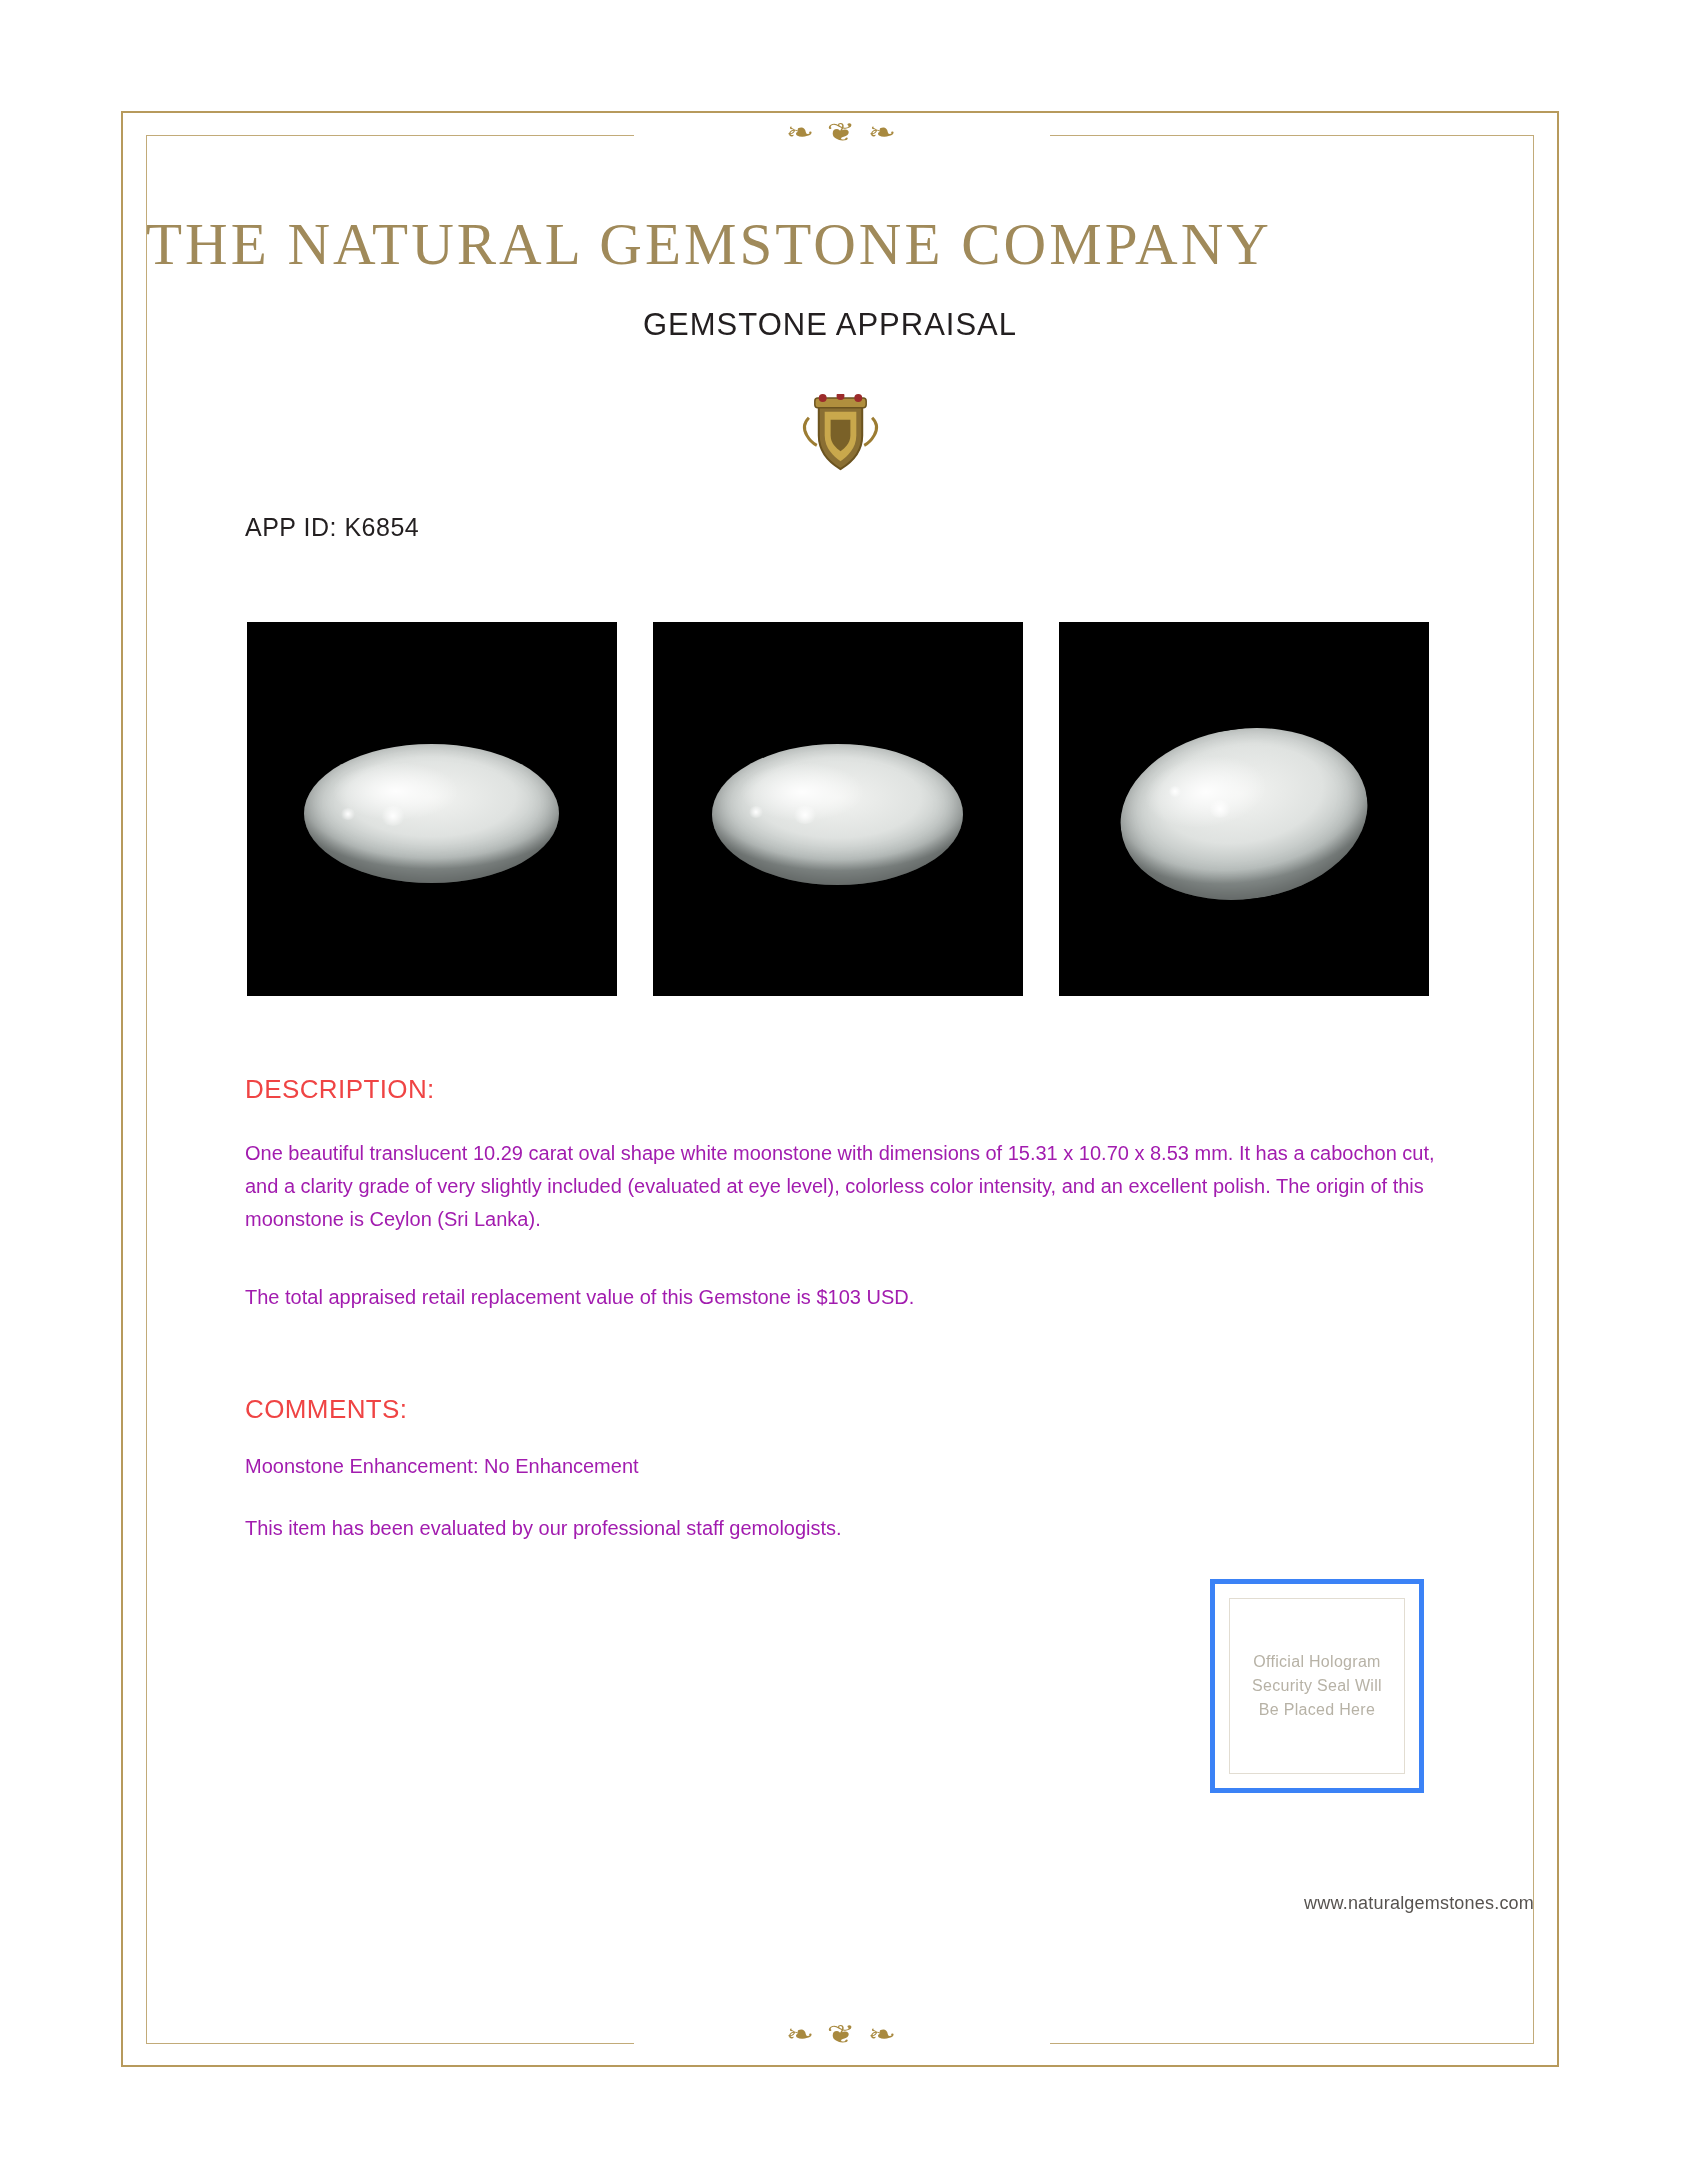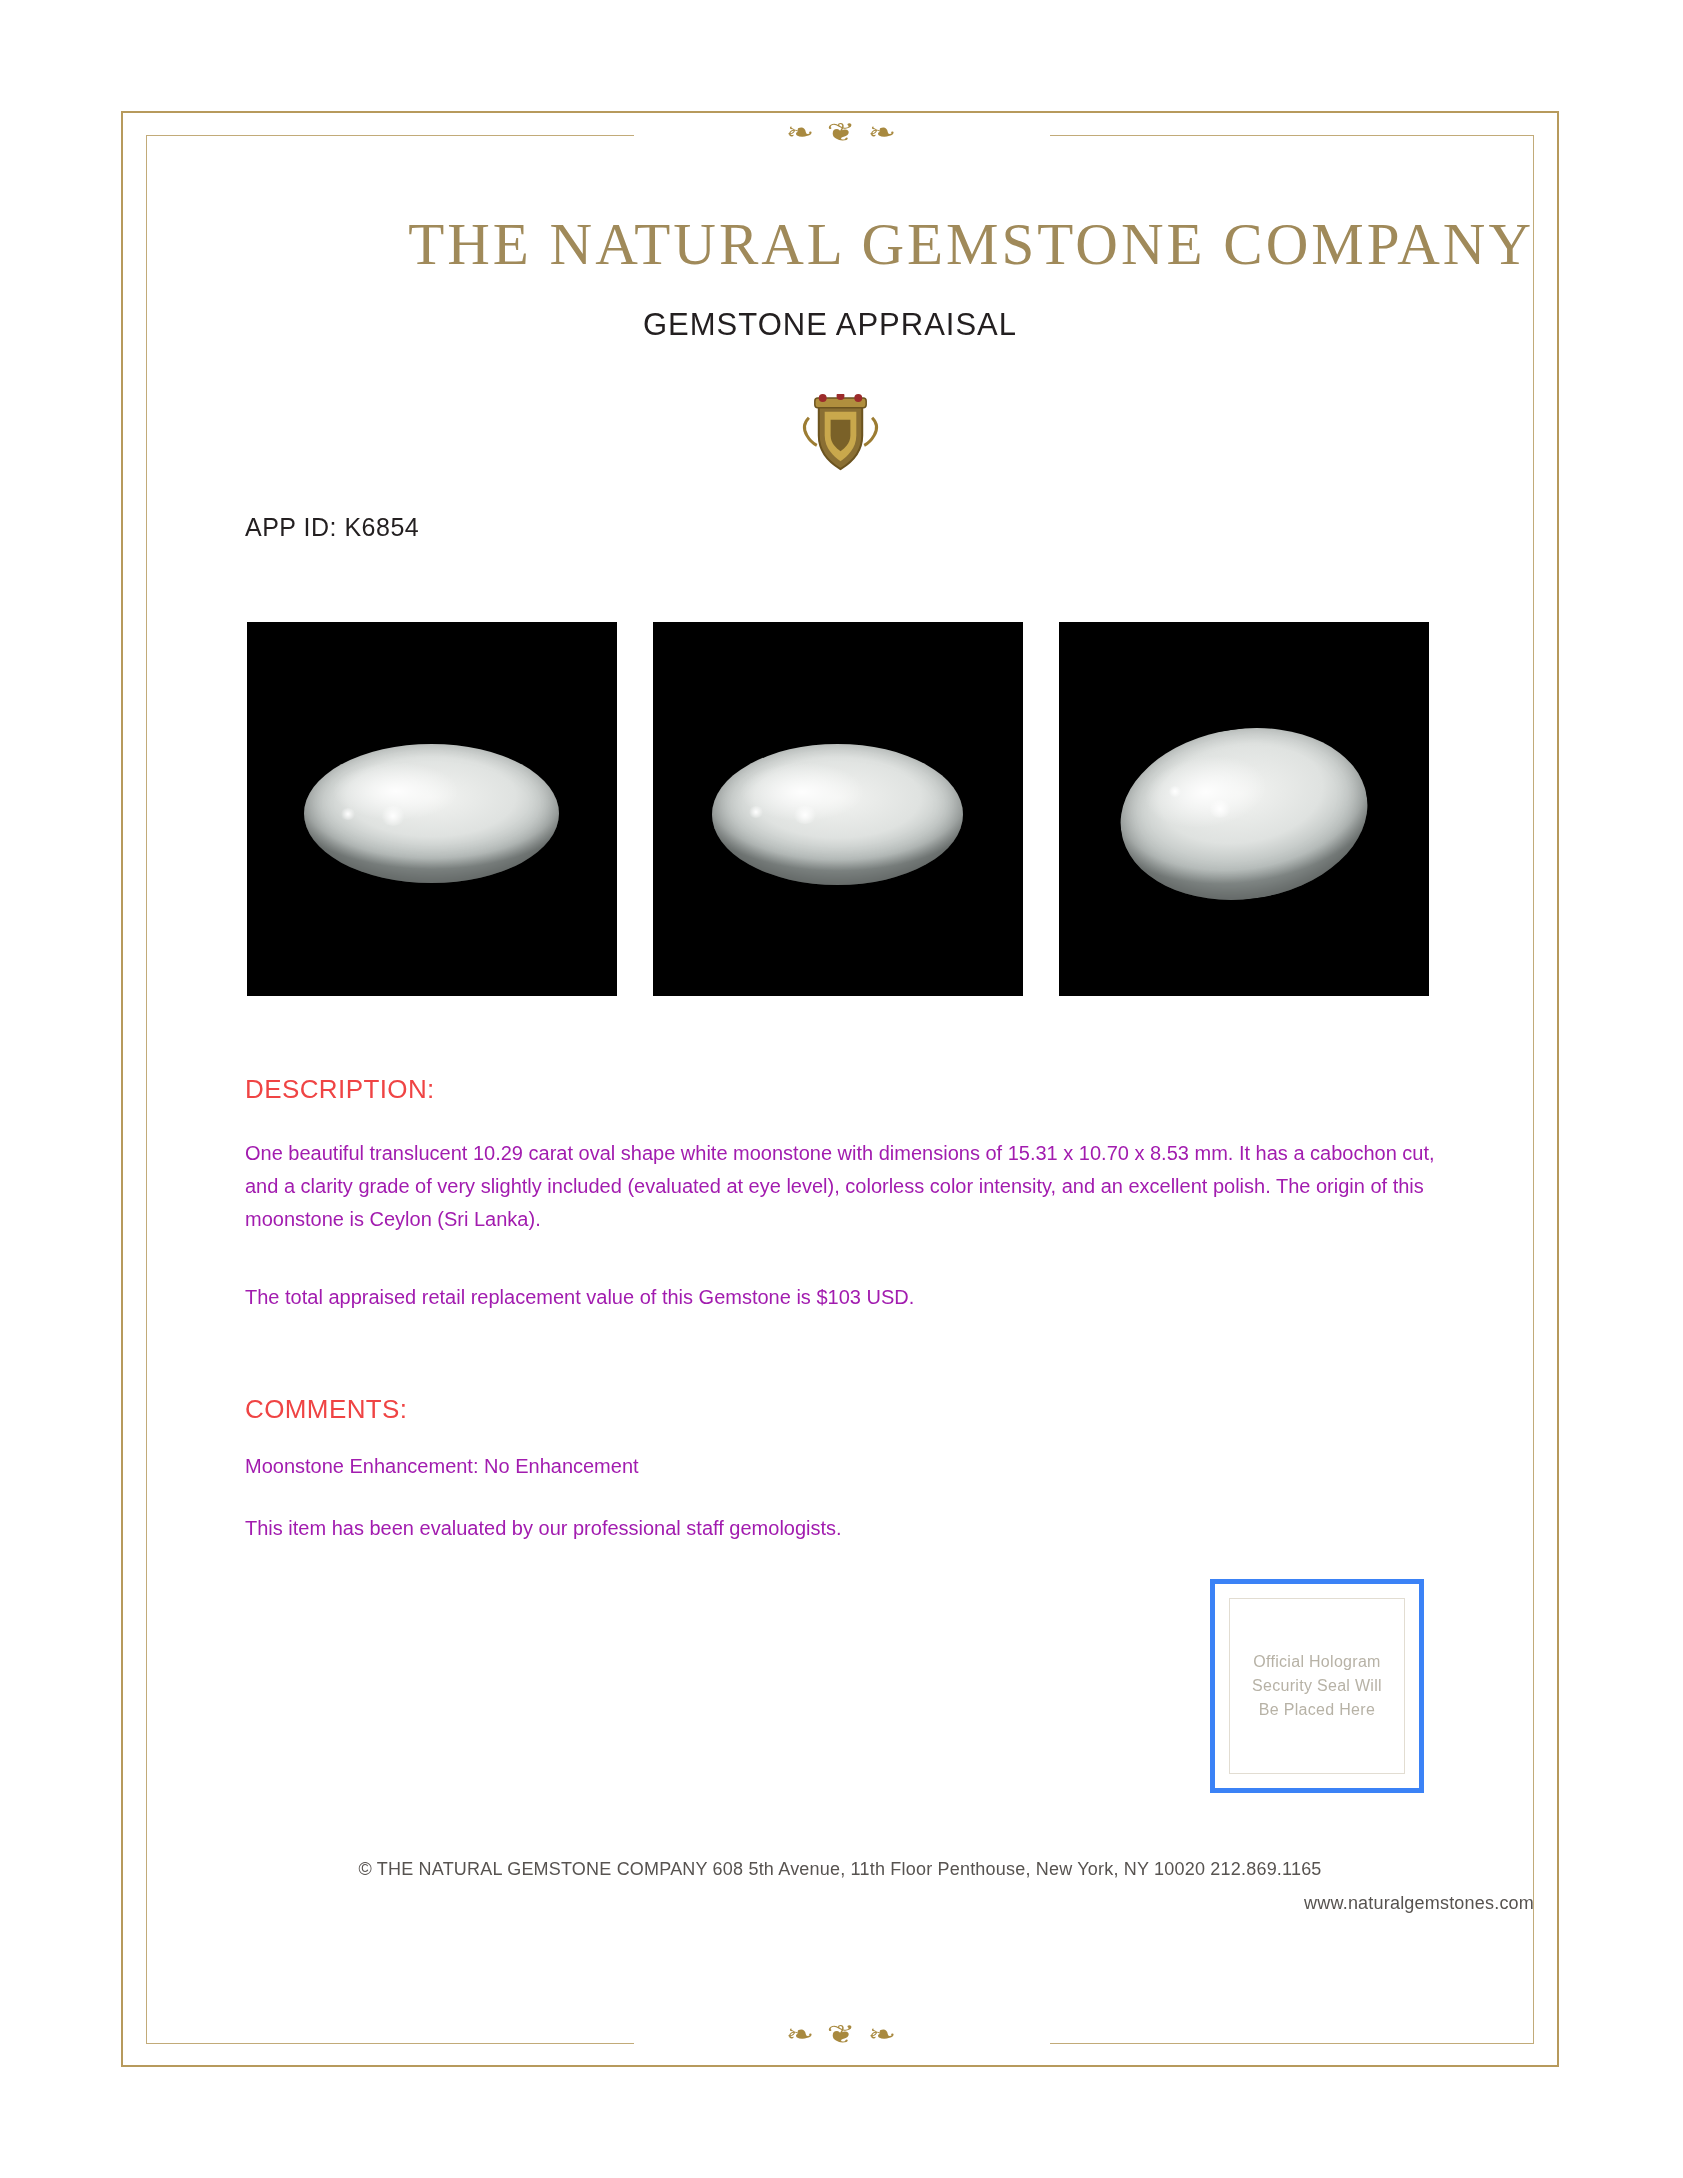--- a/index.html
+++ b/index.html
@@ -65,21 +65,21 @@
     display: inline-block;
     transform: scaleY(0.75);
   }
 
   
   .company-title {
     position: absolute;
     left: 146px;
     top: 210px;
     width: 1388px;
-    text-align: right;
+    text-align: left;
     font-family: "Liberation Serif", serif;
     font-size: 59px;
     letter-spacing: 3px;
     color: #a08a5a;
     white-space: nowrap;
   }
   .doc-subtitle {
     position: absolute;
     left: 136px;
     top: 307px;
@@ -282,21 +282,20 @@
   <div class="hologram">
     <div class="hologram-inner">
       <div class="hologram-text">
         <div>Official Hologram</div>
         <div>Security Seal Will</div>
         <div>Be Placed Here</div>
       </div>
     </div>
   </div>
 
-  <div class="footer-line-1">© THE NATURAL GEMSTONE COMPANY  608 5th Avenue, 11th Floor Penthouse, New York, NY  10020   212.869.1165</div>
   <div class="footer-line-2">www.naturalgemstones.com</div>
 
   <div class="ornament ornament-bottom">
     <span class="flourish">❧ ❦ ❧</span>
   </div>
 
 </div>
 
 
 </body></html>

